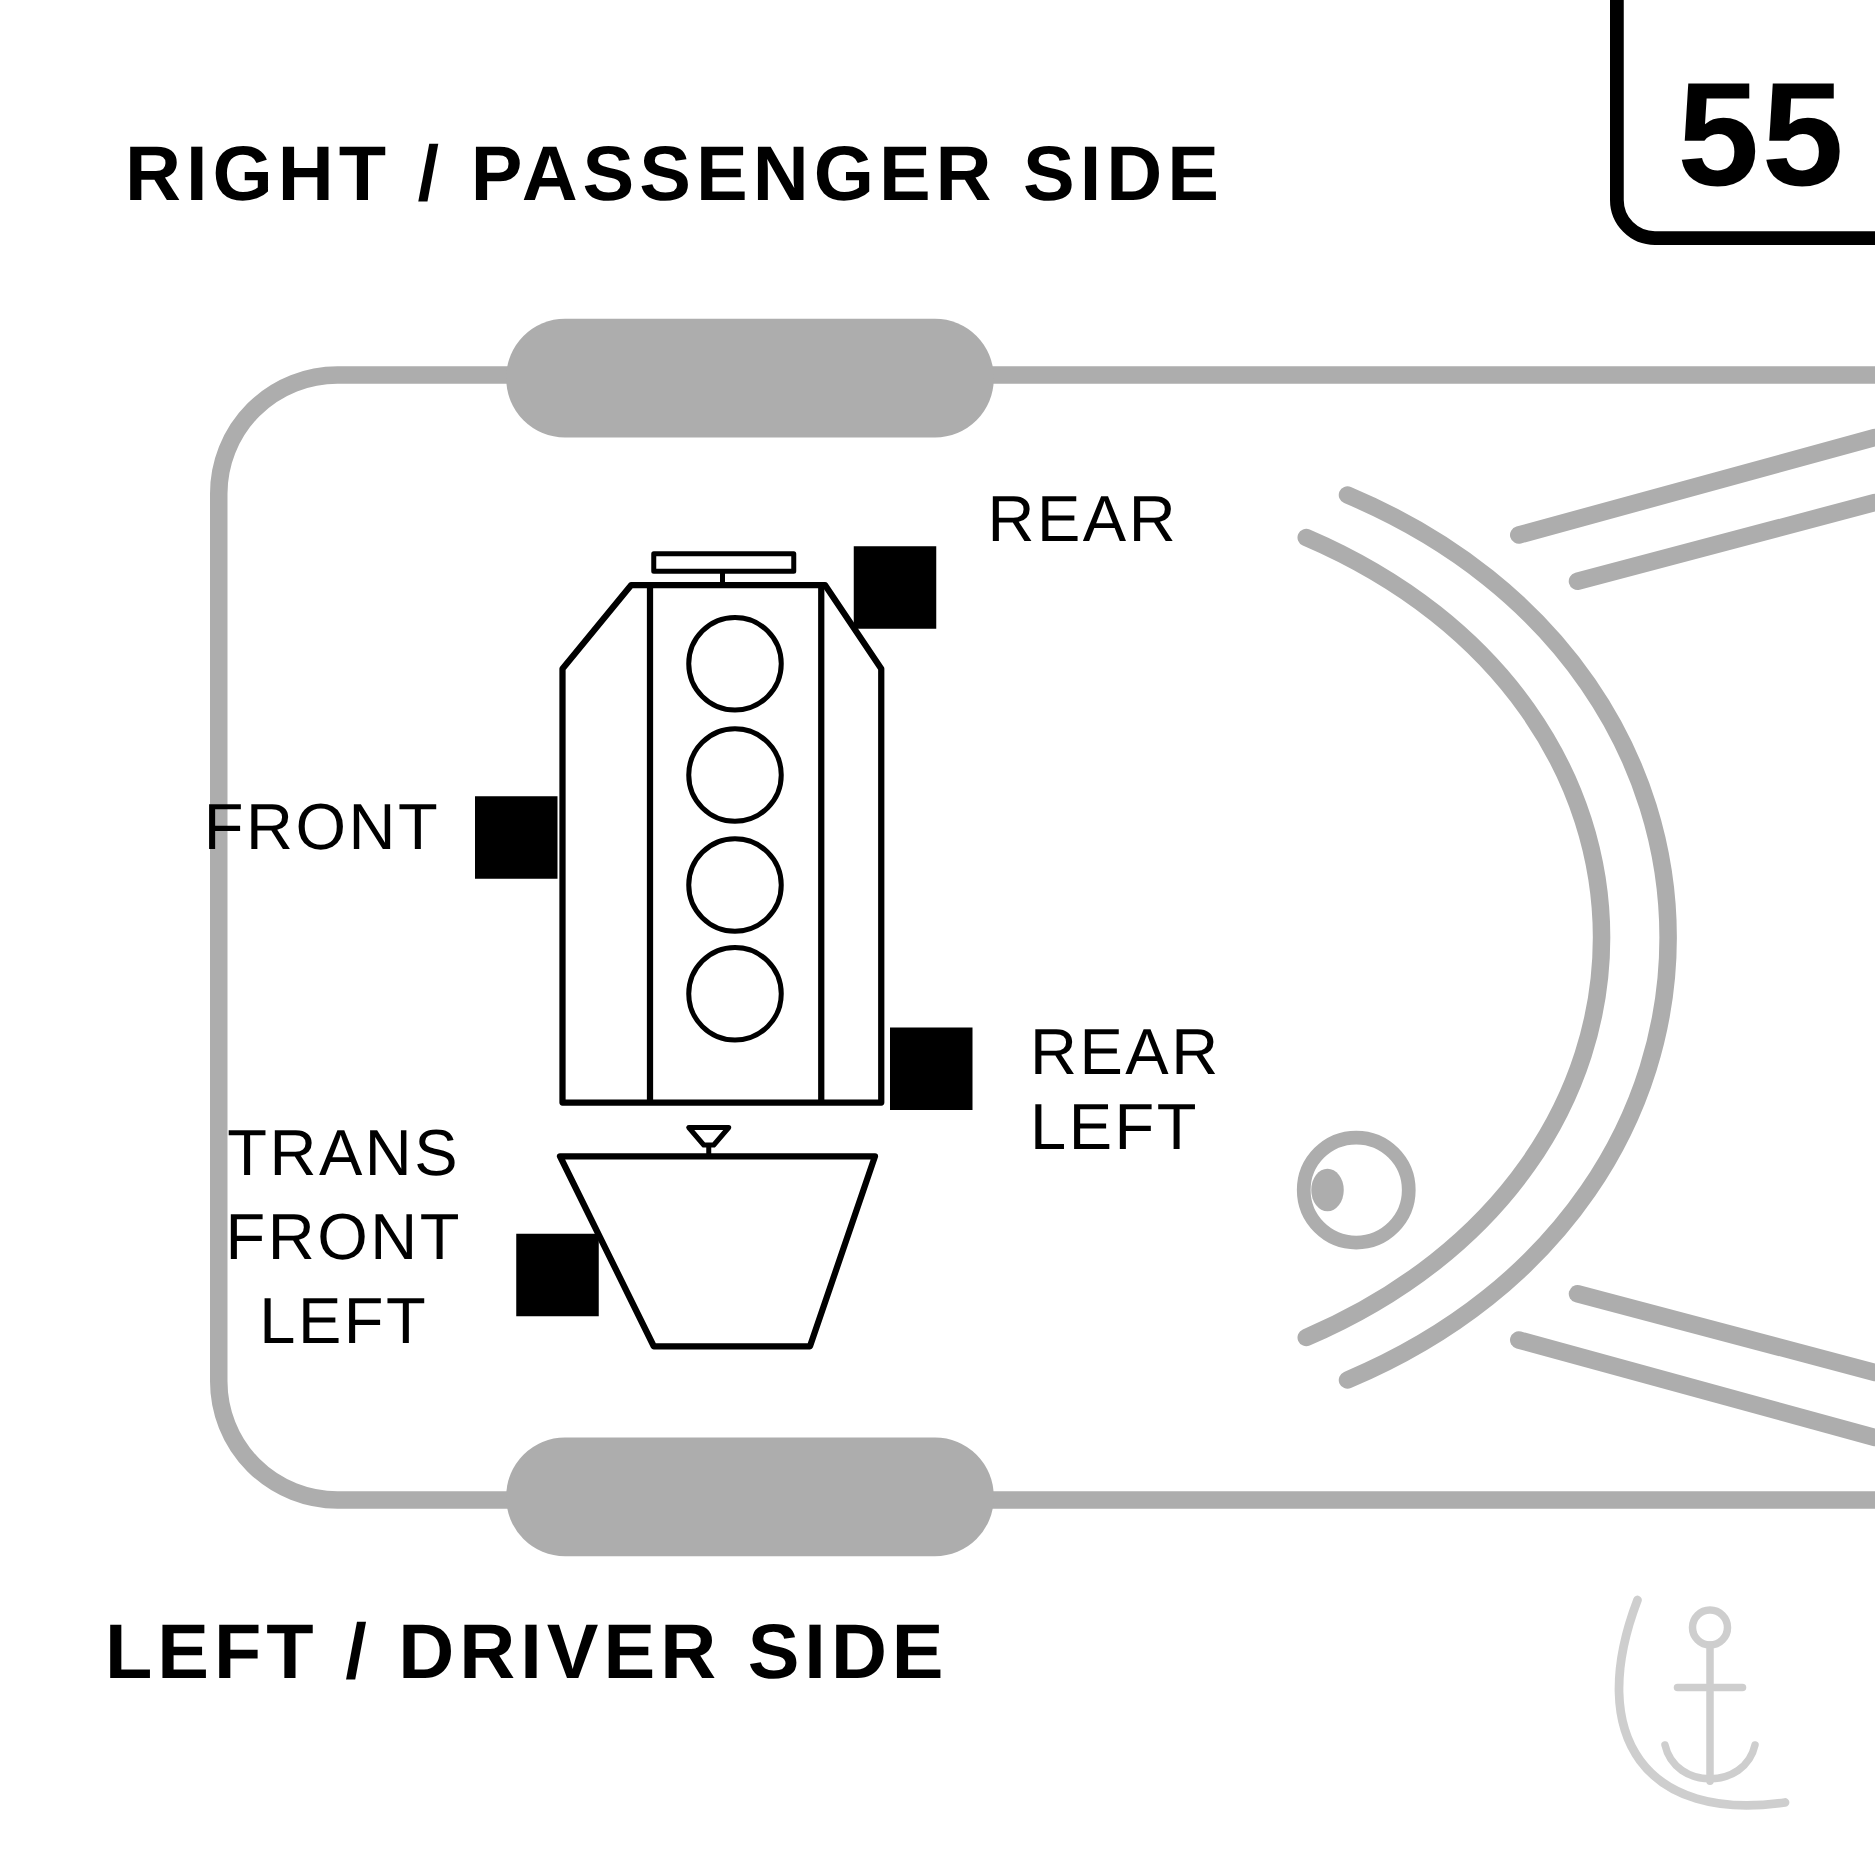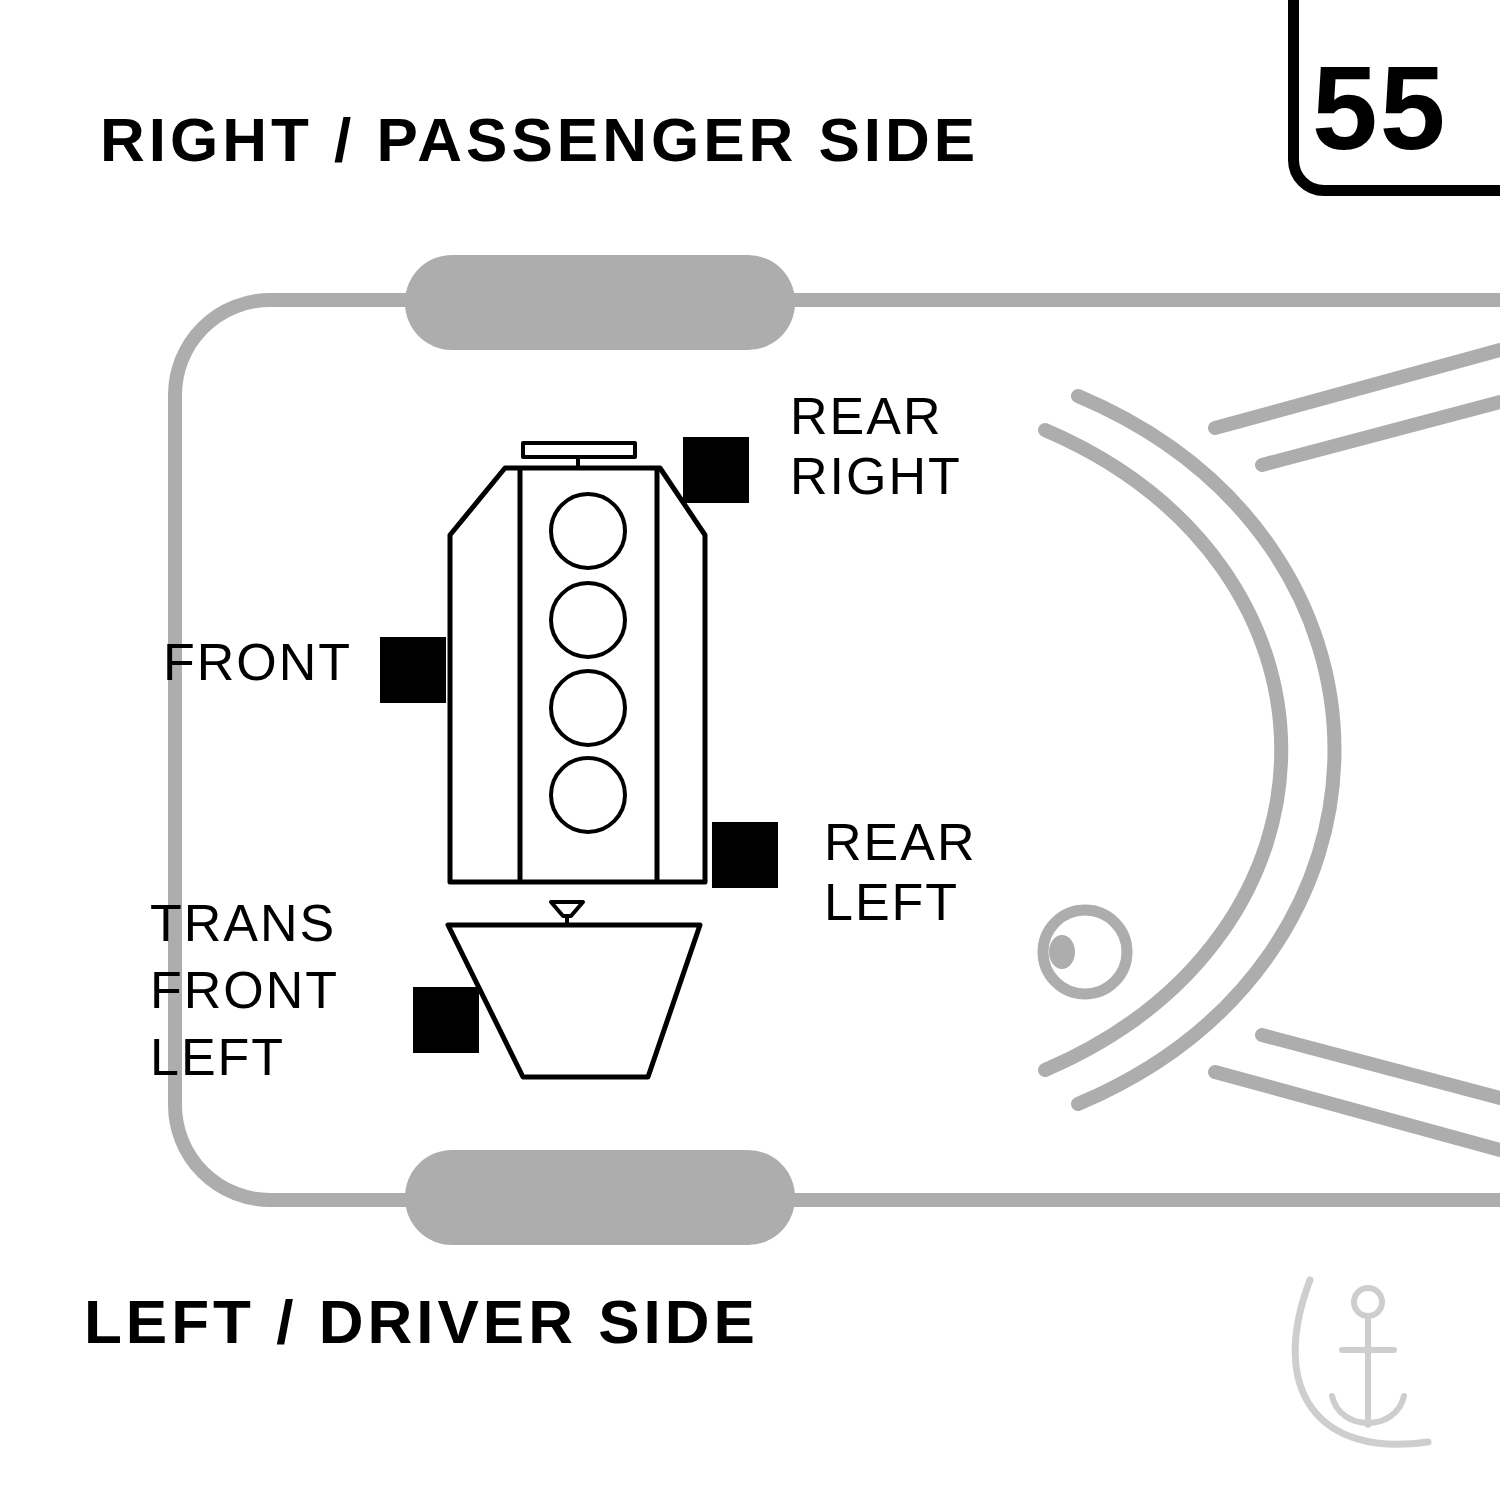--- a/index.html
+++ b/index.html
@@ -9,27 +9,27 @@
   }
   #diagram-svg{position:absolute;left:0;top:0;}
   .side-title{position:absolute;font-size:62px;font-weight:bold;letter-spacing:4px;white-space:nowrap;color:#000;}
   #top-title{left:100px;top:104px;}
   #bottom-title{left:84px;top:1286px;}
   .mount-label{position:absolute;font-weight:normal;font-size:52px;letter-spacing:2px;line-height:60px;color:#000;}
   .mount-label .ln{white-space:nowrap;}
   #label-rear-right{left:790px;top:386px;}
   #label-front{left:163px;top:632px;}
   #label-rear-left{left:824px;top:812px;}
-  #label-trans{left:150px;top:890px;width:250px;line-height:67px;}
+  #label-trans{left:150px;top:890px;width:250px;text-align:center;line-height:67px;}
   #page-box{
     position:absolute;left:1288px;top:-62px;width:430px;height:258px;
     border:11px solid #000;border-radius:36px;background:#fff;box-sizing:border-box;
   }
   #page-number{
-    position:absolute;left:1312px;top:40px;width:165px;text-align:left;
+    position:absolute;left:1312px;top:40px;width:165px;text-align:right;
     font-size:118px;font-weight:bold;letter-spacing:2px;color:#000;
   }
 </style>
 </head>
 <body>
 
 <div id="stage">
 
   <svg id="diagram-svg" width="1500" height="1500" viewBox="0 0 1500 1500">
 
@@ -83,21 +83,20 @@
   </svg>
 
   <div class="side-title" id="top-title">RIGHT / PASSENGER SIDE</div>
   <div class="side-title" id="bottom-title">LEFT / DRIVER SIDE</div>
 
   <div id="page-box"></div>
   <div id="page-number">55</div>
 
   <div class="mount-label" id="label-rear-right">
     <div class="ln">REAR</div>
-    <div class="ln">RIGHT</div>
   </div>
 
   <div class="mount-label" id="label-front">
     <div class="ln">FRONT</div>
   </div>
 
   <div class="mount-label" id="label-rear-left">
     <div class="ln">REAR</div>
     <div class="ln">LEFT</div>
   </div>

